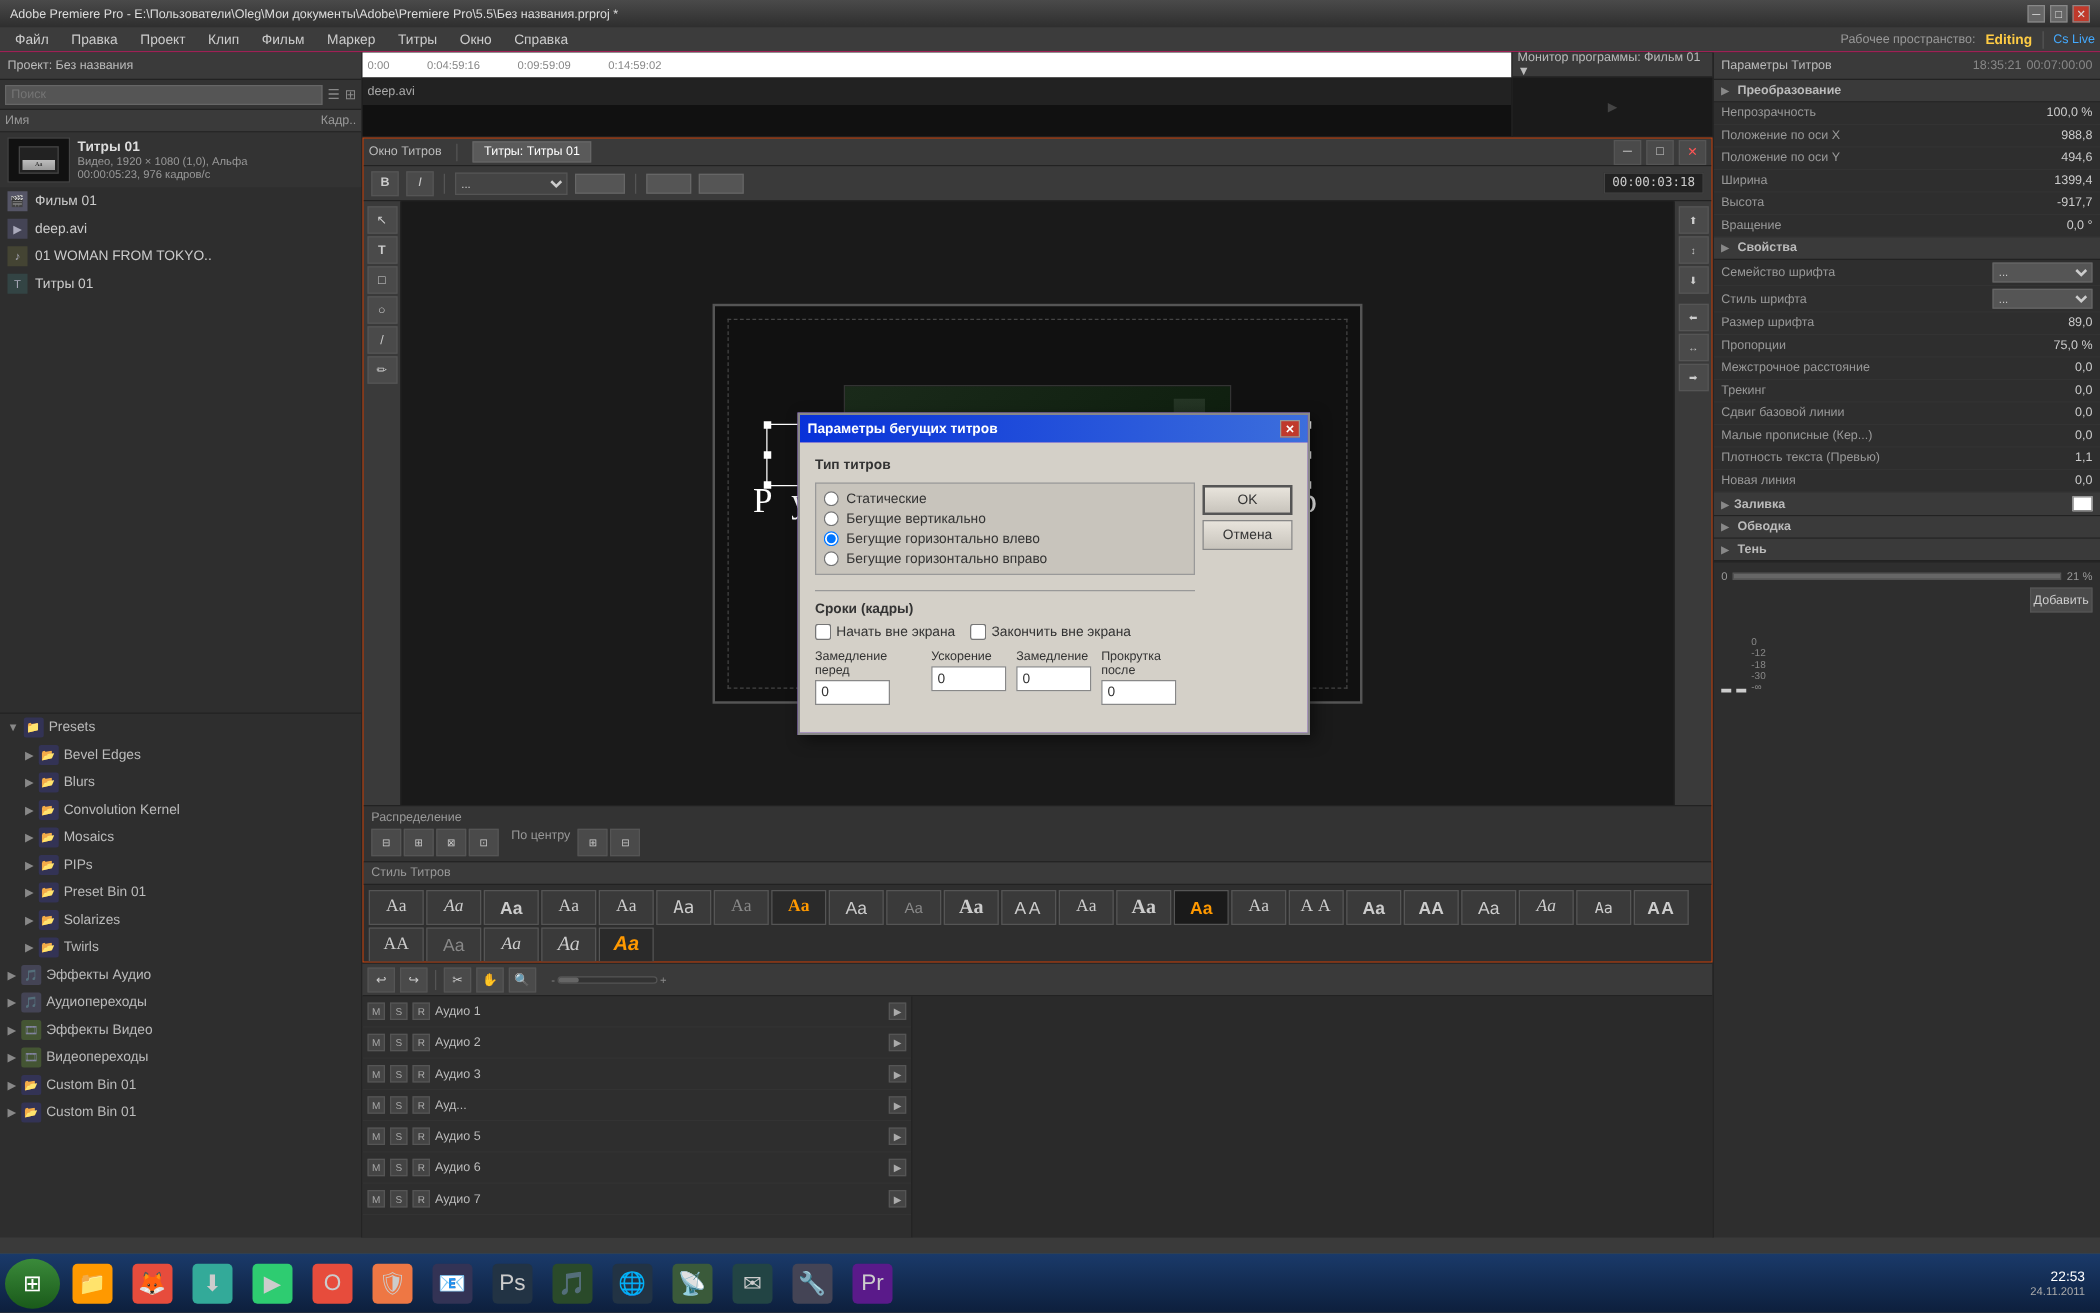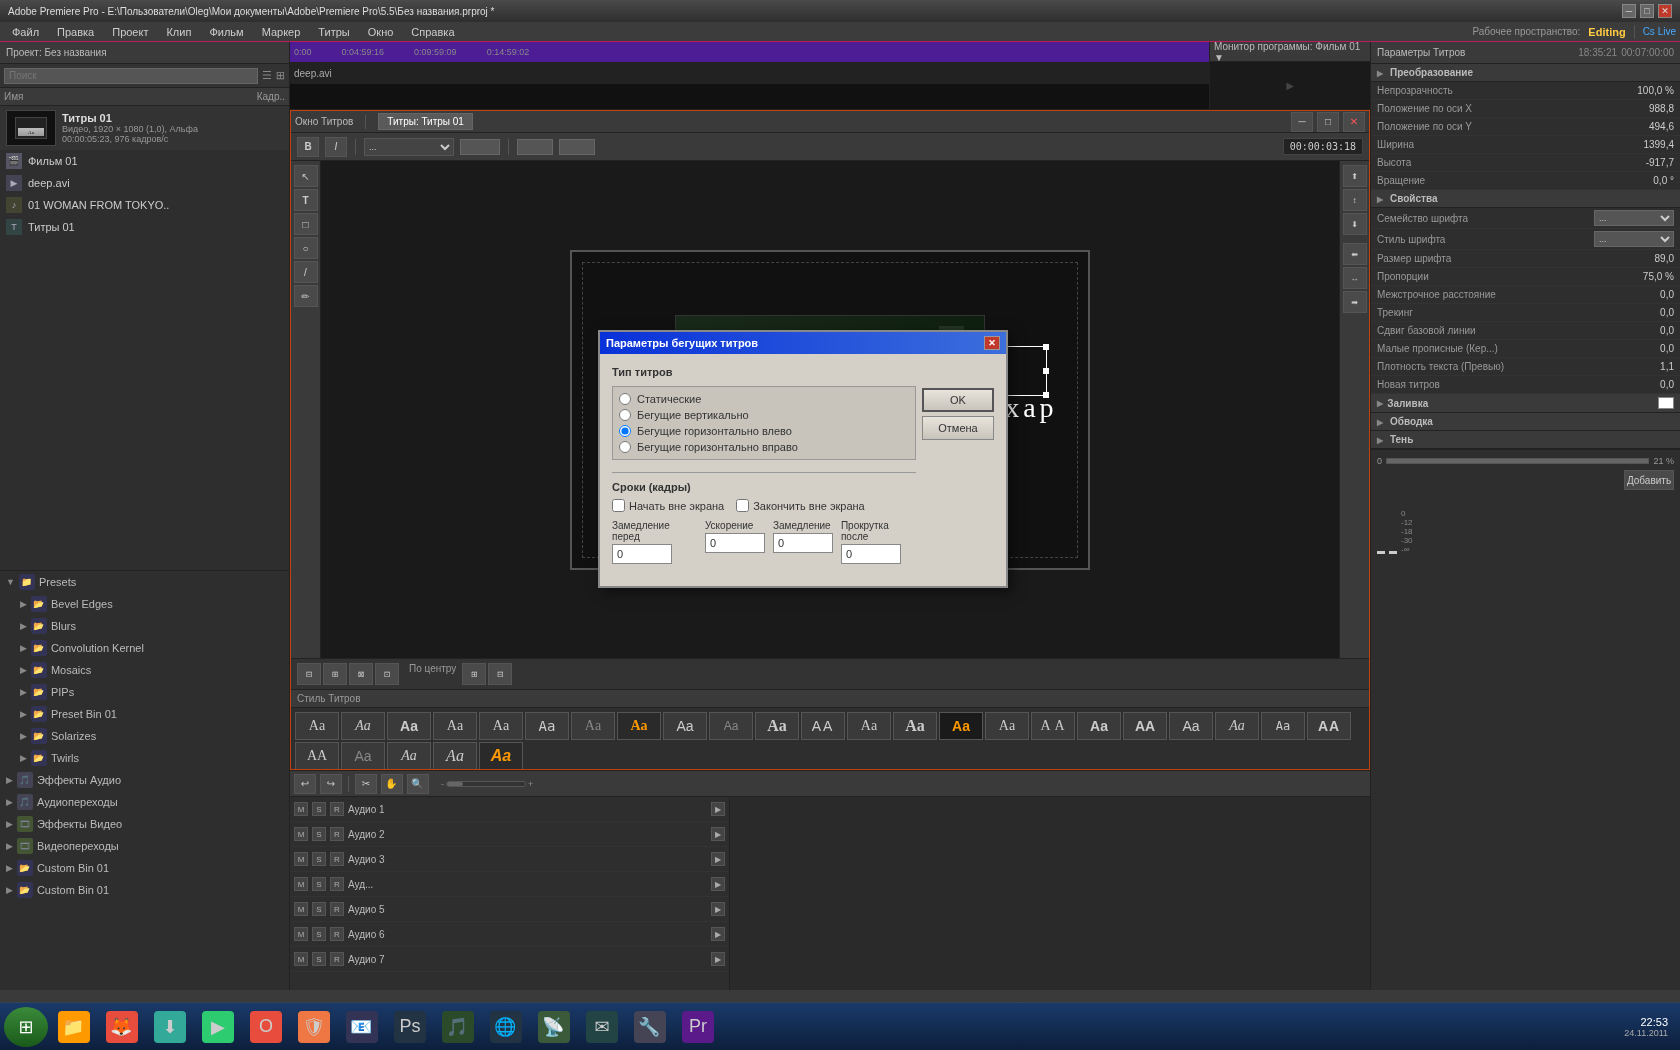--- a/index.html
+++ b/index.html
@@ -468,32 +468,32 @@
       gap: 4px;
       border-bottom: 1px solid #222;
     }
     .monitor-content {
       flex: 1;
       background: #111;
       position: relative;
     }
     .timeline-ruler {
       height: 20px;
-      background: #4c1d95;
+      background: #ffffff;
       display: flex;
       align-items: center;
       padding: 0 4px;
       font-size: 9px;
       color: #888;
       gap: 30px;
     }
     #rolling-credits-dialog {
       position: absolute;
       top: 330px;
-      left: 598px;
+      left: 638px;
       width: 410px;
       background: #6d28d9;
       border: 2px solid #888;
       box-shadow: 4px 4px 12px rgba(0,0,0,0.5);
       pointer-events: all;
     }
     #dialog-titlebar {
       height: 22px;
       background: linear-gradient(to right, #0831d9, #3c6edc);
       display: flex;
@@ -1023,20 +1023,21 @@
           <div class="small-tool-btn" style="font-size:8px;">↕</div>
           <div class="small-tool-btn" style="font-size:8px;">⬇</div>
           <div style="height:4px;"></div>
           <div class="small-tool-btn" style="font-size:8px;">⬅</div>
           <div class="small-tool-btn" style="font-size:8px;">↔</div>
           <div class="small-tool-btn" style="font-size:8px;">➡</div>
         </div>
       </div>
 
       <div id="distribution-controls">
+        <div class="dist-label">Распределение</div>
         <div class="dist-buttons">
           <div class="small-tool-btn" style="font-size:8px;">⊟</div>
           <div class="small-tool-btn" style="font-size:8px;">⊞</div>
           <div class="small-tool-btn" style="font-size:8px;">⊠</div>
           <div class="small-tool-btn" style="font-size:8px;">⊡</div>
           <span style="font-size:10px;color:#999;margin-left:8px;">По центру</span>
           <div class="small-tool-btn" style="font-size:8px;margin-left:4px;">⊞</div>
           <div class="small-tool-btn" style="font-size:8px;">⊟</div>
         </div>
       </div>
@@ -1228,21 +1229,21 @@
     </div>
     <div class="prop-row">
       <span class="prop-label">Малые прописные (Кер...)</span>
       <span class="prop-value">0,0</span>
     </div>
     <div class="prop-row">
       <span class="prop-label">Плотность текста (Превью)</span>
       <span class="prop-value">1,1</span>
     </div>
     <div class="prop-row">
-      <span class="prop-label">Новая титров</span>
+      <span class="prop-label">Новая линия</span>
       <span class="prop-value">0,0</span>
     </div>
 
     <div class="prop-section-header" style="display:flex;align-items:center;justify-content:space-between;">
       <div style="display:flex;align-items:center;">
         <span class="prop-section-arrow">▶</span>
         <span>Заливка</span>
       </div>
       <div style="width:16px;height:12px;background:#fff;border:1px solid #888;"></div>
     </div>

